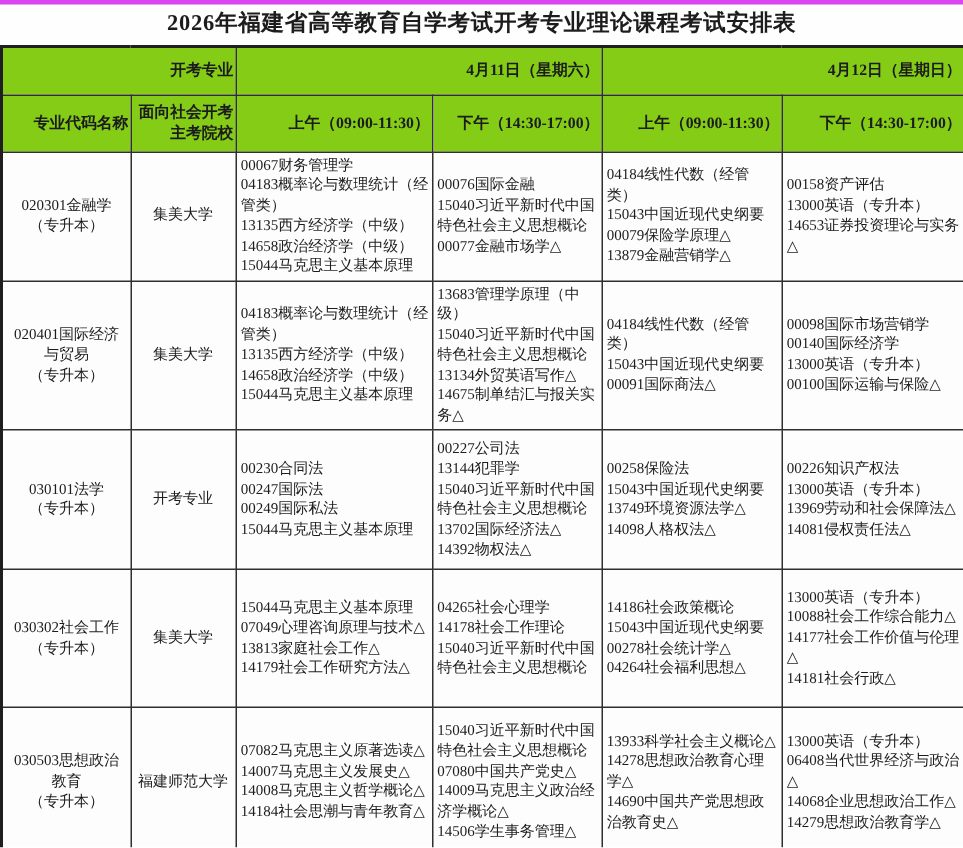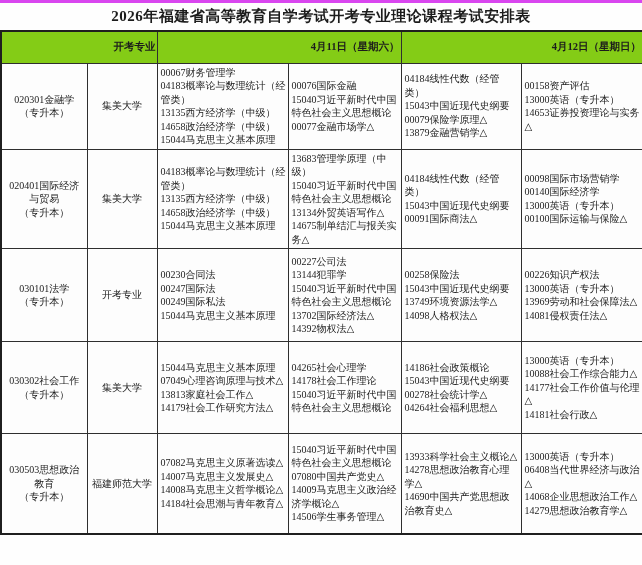--- a/index.html
+++ b/index.html
@@ -78,20 +78,28 @@
       <col style="width:113px">
       <col style="width:120px">
       <col style="width:122px">
     </colgroup>
     <thead>
       <tr class="h1">
         <th colspan="2">开考专业</th>
         <th colspan="2">4月11日（星期六）</th>
         <th colspan="2">4月12日（星期日）</th>
       </tr>
+      <tr class="h2">
+        <th>专业代码名称</th>
+        <th>面向社会开考主考院校</th>
+        <th>上午（09:00-11:30）</th>
+        <th>下午（14:30-17:00）</th>
+        <th>上午（09:00-11:30）</th>
+        <th>下午（14:30-17:00）</th>
+      </tr>
     </thead>
     <tbody id="schedule-body">
         <tr>
           <td class="code-cell">
             <div>020301金融学</div>
             <div>（专升本）</div>
           </td>
           <td class="school-cell">集美大学</td>
           <td class="course-cell">
             <div class="course-line">00067财务管理学</div>

